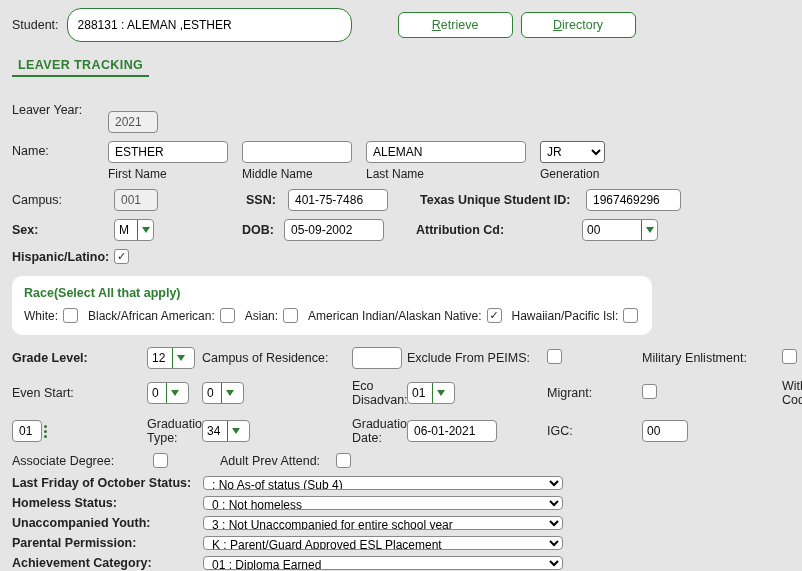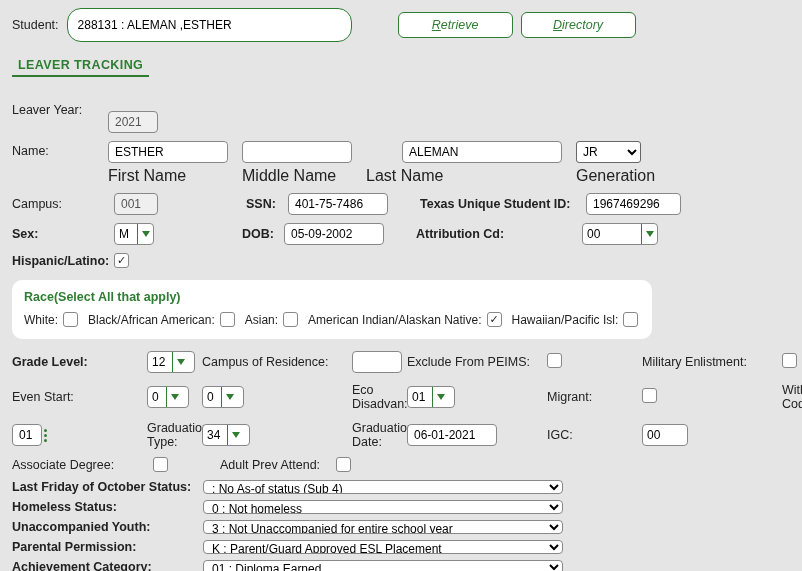--- a/index.html
+++ b/index.html
@@ -34,21 +34,20 @@
   }
   .pill-btn {
     border: 1.5px solid #2e7d32;
     background: #fff;
     border-radius: 6px;
     height: 26px;
     width: 115px;
     font-size: 12.5px;
     color: #2e7d32;
     cursor: pointer;
-    font-style: italic;
   }
   .tab-area { margin-top: 6px; margin-bottom: 10px; }
   .tab {
     display: inline-block;
     color: #2e7d32;
     font-weight: 600;
     letter-spacing: 0.4px;
     font-size: 12.5px;
     padding: 4px 6px 3px 6px;
     border-bottom: 2.5px solid #2e7d32;
@@ -58,21 +57,21 @@
     border-radius: 4px;
     height: 22px;
     padding: 0 6px;
     font-size: 12px;
     background: #fff;
   }
   .ro-txt {
     background: #efefef;
     color: #555;
   }
-  .subcap { font-size: 16px; margin-top: 2px; color: #222; }
+  .subcap { font-size: 12px; margin-top: 2px; color: #222; }
   .name-row { display:flex; gap:14px; margin-top:6px; }
   .name-col { display:flex; flex-direction:column; gap:2px; }
   .dd {
     display:inline-flex; align-items:center;
     border:1.5px solid #888; border-radius:4px; height:22px; background:#fff;
   }
   .dd input { border:none; height:18px; width:38px; padding:0 4px; font-size:12px; background:transparent; }
   .dd .caret {
     width:16px; height:20px; border-left:1px solid #2e7d32;
     display:flex; align-items:center; justify-content:center;
@@ -139,21 +138,21 @@
     <div class="name-row" style="margin-top:0">
       <div class="name-col">
         <input class="txt" style="width: 120px;" value="ESTHER">
         <span class="subcap">First Name</span>
       </div>
       <div class="name-col">
         <input class="txt" style="width: 110px;" value="">
         <span class="subcap">Middle Name</span>
       </div>
       <div class="name-col">
-        <input class="txt" style="width: 160px; margin-left: 36px;" value="ALEMAN">
+        <input class="txt" style="width: 160px;" value="ALEMAN">
         <span class="subcap">Last Name</span>
       </div>
       <div class="name-col">
         <select class="native" style="width:65px">
           <option>JR</option>
         </select>
         <span class="subcap">Generation</span>
       </div>
     </div>
   </div>

